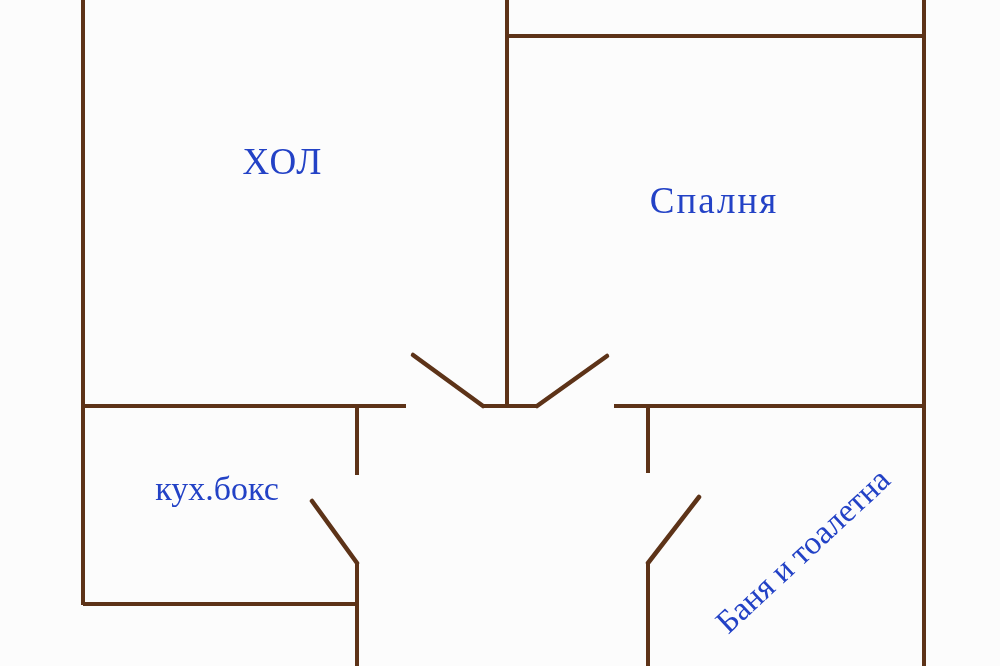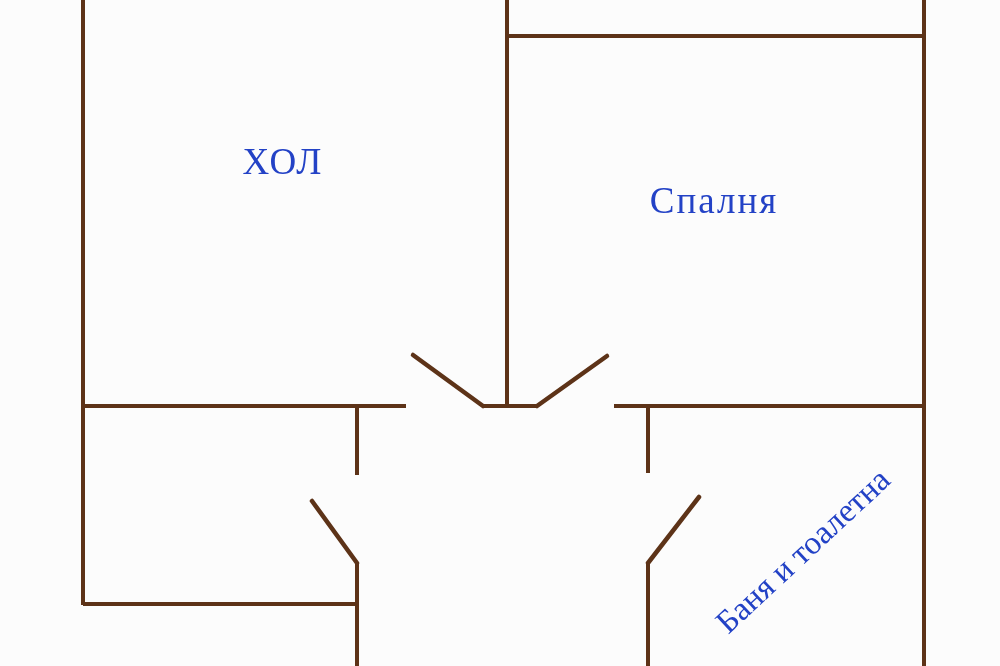--- a/index.html
+++ b/index.html
@@ -72,15 +72,16 @@
     <line x1="648" y1="562" x2="648" y2="666"></line>
 
     <line class="leaf" x1="413" y1="355" x2="483" y2="406"></line>
     <line class="leaf" x1="537" y1="406" x2="607" y2="356"></line>
     <line class="leaf" x1="312" y1="501" x2="357" y2="563"></line>
     <line class="leaf" x1="699" y1="497" x2="648" y2="563"></line>
   </svg>
 
   <div class="room-label lg" style="left:283px; top:161px;">ХОЛ</div>
   <div class="room-label lg" style="left:714px; top:200px;font-family:Liberation Serif, serif;">Спалня</div>
+  <div class="room-label md" style="left:217px; top:489px;">кух.бокс</div>
   <div class="room-label rotated" style="left:803px; top:551px;">Баня и тоалетна</div>
 
 </div>
 
 </body></html>

